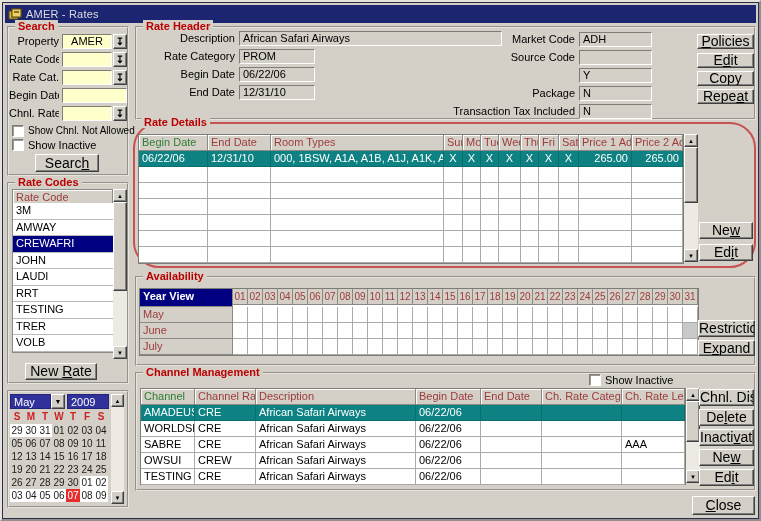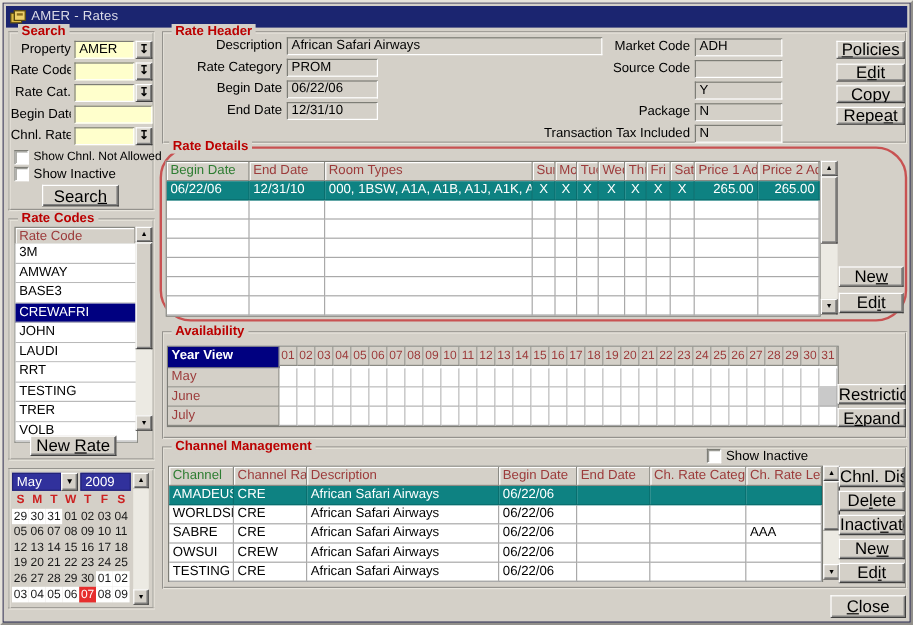--- a/index.html
+++ b/index.html
@@ -106,21 +106,21 @@
           <rect x="4" y="1" width="9" height="8" fill="#eed06a" stroke="#5a4a10"></rect>
           <rect x="6" y="3" width="5" height="2" fill="#8a6d1d"></rect>
         </svg>
     </span>
     <span class="title-text">AMER - Rates</span>
   </div>
 
   <div class="group" style="left:5px;top:24px;width:122px;height:150px;">
     <span class="glabel">Search</span>
     <span class="lbl r" style="left:0;top:6px;width:50px;">Property</span>
-    <div class="field yellow" style="left:53px;top:6px;width:50px;">AMER</div>
+    <div class="field yellow" style="left:53px;top:6px;width:50px;text-align:center;">AMER</div>
     <div class="lov" style="left:104px;top:6px;">↧</div>
 
     <span class="lbl r" style="left:0;top:24px;width:50px;">Rate Code</span>
     <div class="field yellow" style="left:53px;top:24px;width:50px;"></div>
     <div class="lov" style="left:104px;top:24px;">↧</div>
 
     <span class="lbl r" style="left:0;top:42px;width:50px;">Rate Cat.</span>
     <div class="field yellow" style="left:53px;top:42px;width:50px;"></div>
     <div class="lov" style="left:104px;top:42px;">↧</div>
 
@@ -141,21 +141,20 @@
     </div>
     <div class="btn" style="left:26px;top:126px;width:64px;height:18px;line-height:16px;">Searc<u>h</u></div>
   </div>
 
   <div class="group" style="left:5px;top:180px;width:122px;height:202px;">
     <span class="glabel">Rate Codes</span>
     <div class="rc-head">Rate Code</div>
     <div class="rc-list" id="rate-code-list">
         <div class="rc-item">3M</div>
         <div class="rc-item">AMWAY</div>
-        <div class="rc-item">BASE3</div>
         <div class="rc-item sel">CREWAFRI</div>
         <div class="rc-item">JOHN</div>
         <div class="rc-item">LAUDI</div>
         <div class="rc-item">RRT</div>
         <div class="rc-item">TESTING</div>
         <div class="rc-item">TRER</div>
         <div class="rc-item">VOLB</div>
       </div>
     <div class="vscroll" style="left:104px;top:5px;height:170px;">
       <div class="sb-btn">▲</div>

